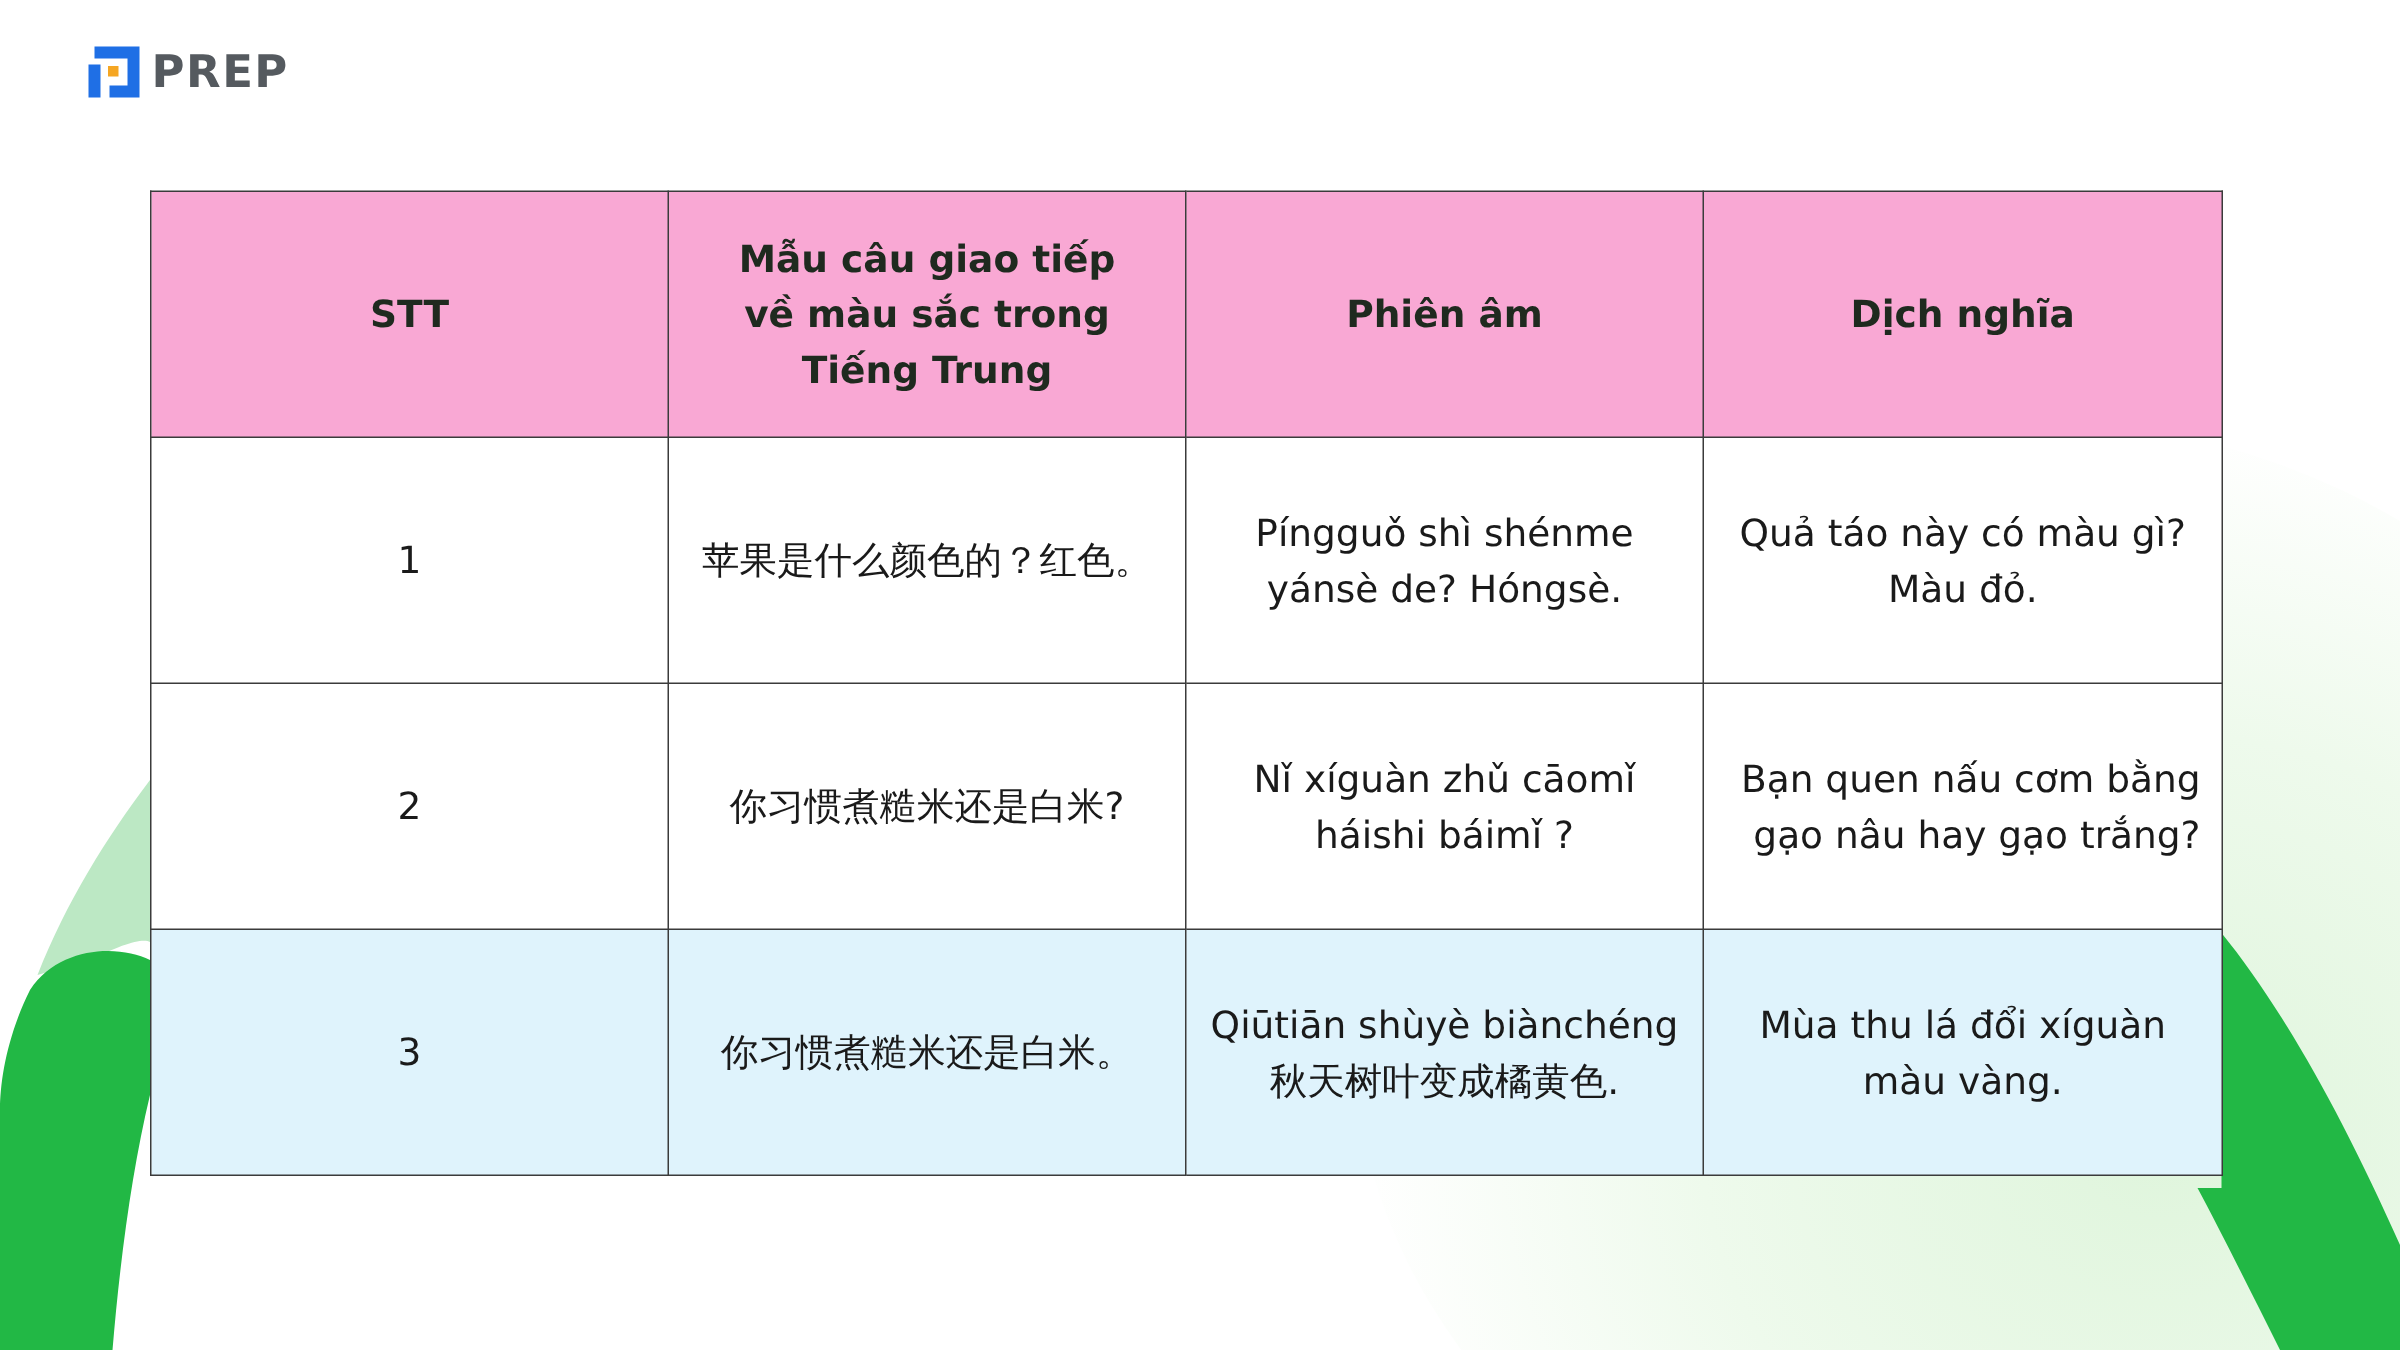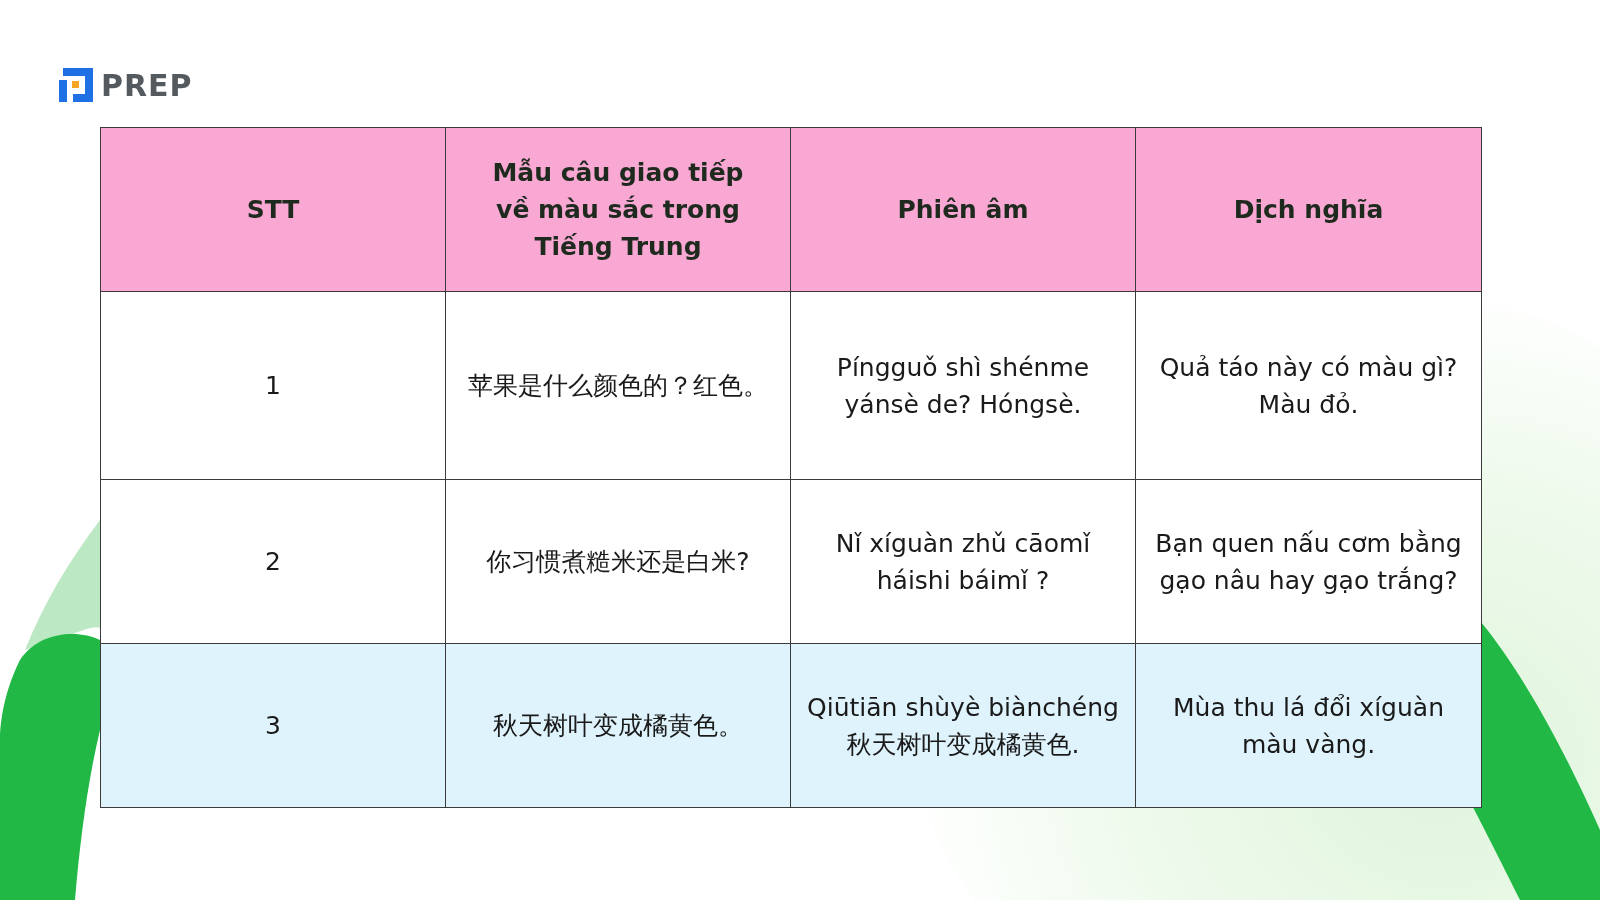--- a/index.html
+++ b/index.html
@@ -10,21 +10,21 @@
       color:#1a1a1a;
     }
     .bg-glow {
       position:absolute; left:900px; top:280px; width:900px; height:800px;
       border-radius:50%;
       background:radial-gradient(ellipse at 60% 60%, #dff5dc 0%, #eefaec 40%, rgba(255,255,255,0) 70%);
     }
     .deco { position:absolute; left:0; top:0; }
     .logo {
       position:absolute; left:57px; top:28px; height:40px;
-      display:flex; align-items:center; gap:6px;margin-top:37px;
+      display:flex; align-items:center; gap:6px;
     }
     .logo-mark { width:38px; height:38px; position:relative; }
     .logo-text {
       font-family:"DejaVu Sans", sans-serif; font-weight:bold;
       font-size:30px; color:#555a5f; letter-spacing:1px;
     }
     table.main {
       position:absolute; left:100px; top:127px;
       width:1381px; border-collapse:collapse; table-layout:fixed;
     }
@@ -72,29 +72,29 @@
   <tbody>
       <tr>
     <th>STT</th>
     <th style="padding:0 30px;">Mẫu câu giao tiếp về màu sắc trong Tiếng Trung</th>
     <th>Phiên âm</th>
     <th>Dịch nghĩa</th>
   </tr>
   <tr>
     <td>1</td>
     <td class="zh">苹果是什么颜色的？红色。</td>
-    <td style="padding:12px 30px;">Píngguǒ shì shénme yánsè de? Hóngsè.</td>
+    <td style="padding:0 30px;">Píngguǒ shì shénme yánsè de? Hóngsè.</td>
     <td>Quả táo này có màu gì? Màu đỏ.</td>
   </tr>
   <tr>
     <td>2</td>
     <td class="zh">你习惯煮糙米还是白米?</td>
     <td style="padding:0 30px;margin-left:20px;">Nǐ xíguàn zhǔ cāomǐ háishi báimǐ ?</td>
-    <td style="padding:0 14px;">Bạn quen nấu cơm bằng gạo nâu hay gạo trắng?</td>
+    <td style="padding:0 14px;text-align:right;">Bạn quen nấu cơm bằng gạo nâu hay gạo trắng?</td>
   </tr>
   <tr class="hl">
     <td>3</td>
-    <td class="zh">秋天树叶变成橘黄色。</td>
+    <td class="zh">你习惯煮糙米还是白米。</td>
     <td>Qiūtiān shùyè biànchéng 秋天树叶变成橘黄色.</td>
     <td>Mùa thu lá đổi xíguàn màu vàng.</td>
   </tr>
 </tbody>
   </table>
 
 </body></html>

